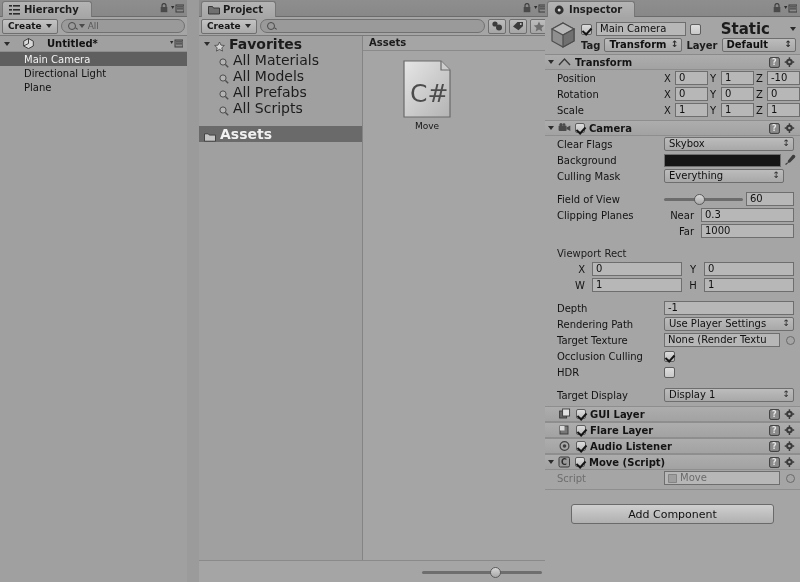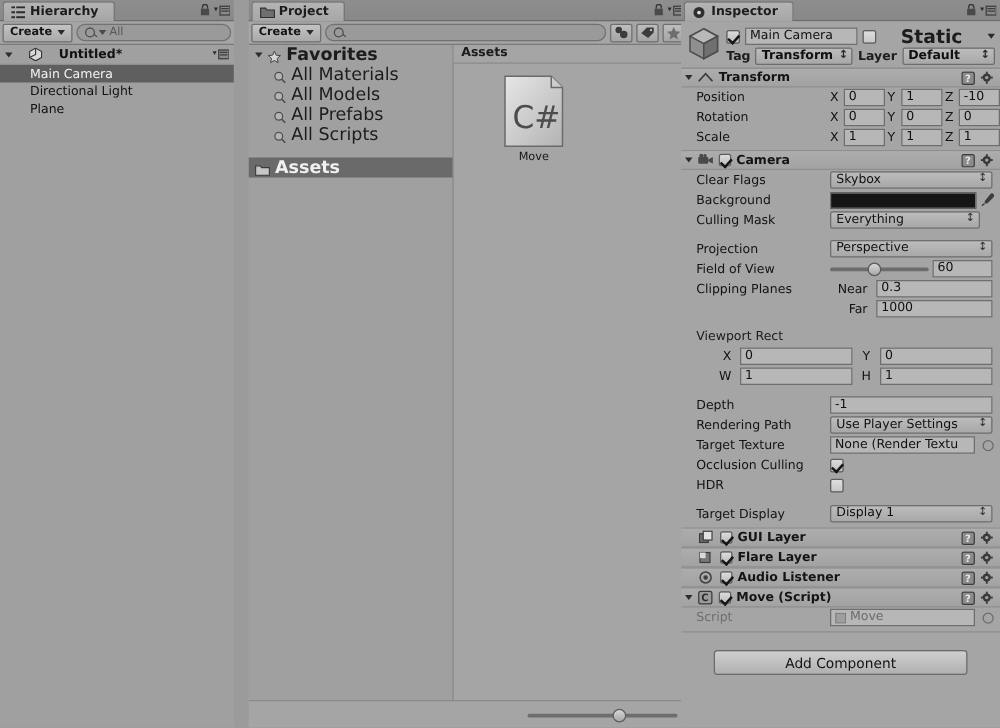--- a/index.html
+++ b/index.html
@@ -564,24 +564,20 @@
                 <path d="M1.5 10.5 L3.5 9" stroke="#3d3d3d" stroke-width="1.2"></path>
               </svg>
           </span>
         </div>
         <div class="prop">
           <span class="plabel">Culling Mask</span>
           <span class="popup" style="flex:1;margin-right:16px">Everything</span>
         </div>
         <div class="spacer"></div>
         <div class="prop">
-          <span class="plabel">Projection</span>
-          <span class="popup" style="flex:1;margin-right:6px">Perspective</span>
-        </div>
-        <div class="prop">
           <span class="plabel">Field of View</span>
           <span class="fovslider">
             <span class="fovtrack"></span>
             <span class="fovknob"></span>
           </span>
           <span class="num" style="flex:none;width:48px;margin-right:6px">60</span>
         </div>
         <div class="prop">
           <span class="plabel">Clipping Planes</span>
           <span style="width:34px;flex:none;text-align:right;padding-right:4px">Near</span>

